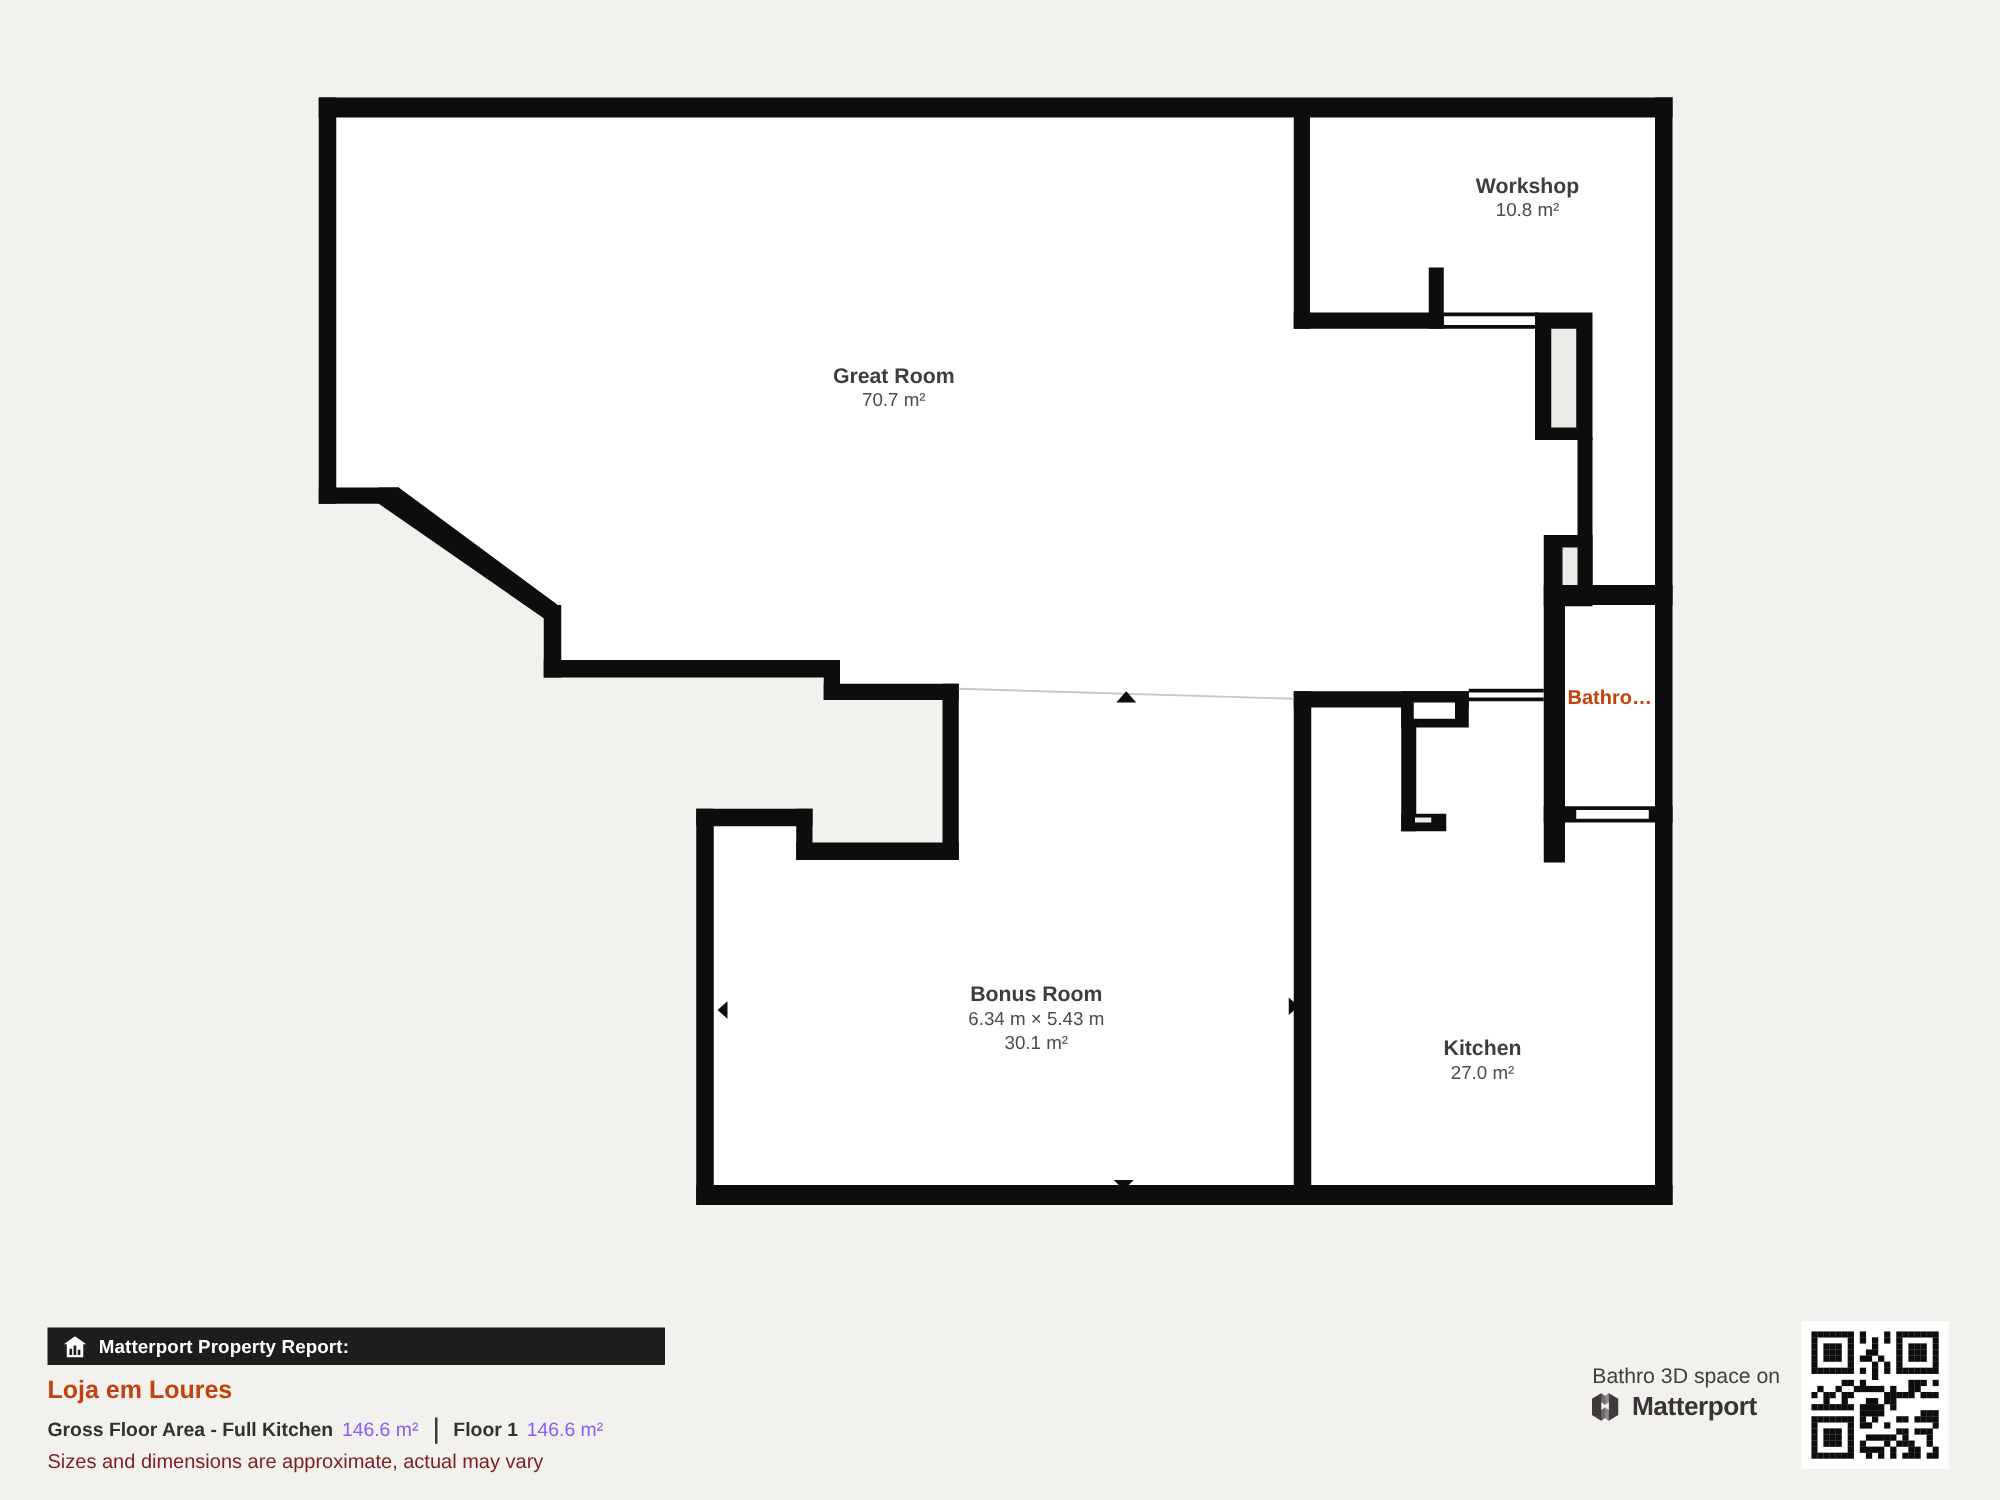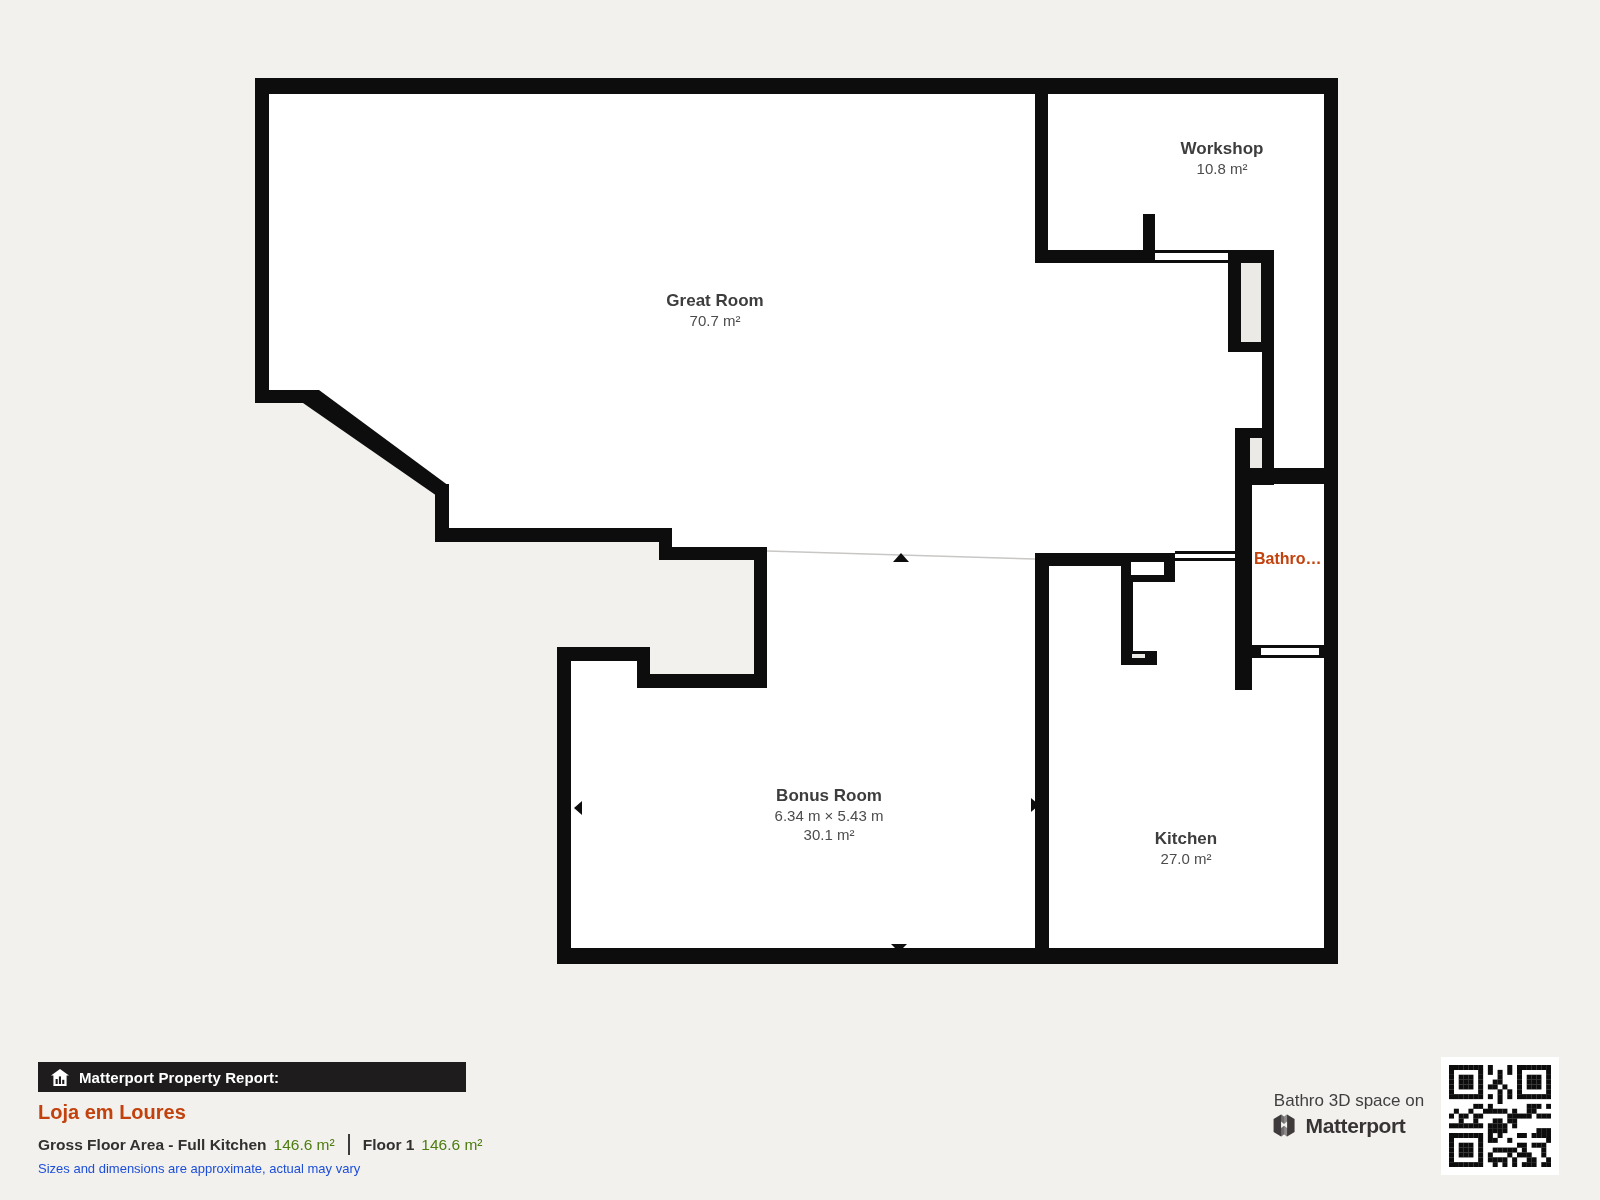--- a/index.html
+++ b/index.html
@@ -10,29 +10,29 @@
   .w { fill:#0d0d0d; }
   .floor { fill:#ffffff; }
   .duct { fill:#eceae7; }
   .gapw { fill:#ffffff; }
 
   .room-label { position:absolute; text-align:center; transform:translateX(-50%); white-space:nowrap; }
   .room-title { font-size:17px; font-weight:bold; color:#3d3d3d; line-height:20px; }
   .room-sub { font-size:15px; color:#4c4c4c; line-height:19px; }
   .bath-label { position:absolute; white-space:nowrap; font-size:16px; font-weight:bold; color:#c2410c; }
 
-  .badge-bar { position:absolute; left:38px; top:1062px; width:428px; height:30px;
+  .badge-bar { position:absolute; left:38px; top:1062px; width:494px; height:30px;
     background:#1e1c1c; display:flex; align-items:center; padding-left:13px; }
   .badge-text { color:#ffffff; font-size:15px; font-weight:bold; margin-left:10px; letter-spacing:0.1px; }
   .property-name { position:absolute; left:38px; top:1101px; font-size:20px; font-weight:bold; color:#c2410c; }
   .summary { position:absolute; left:38px; top:1134px; display:flex; align-items:center; font-size:15.5px; color:#333030; }
   .summary .lbl { font-weight:bold; }
-  .summary .val { font-weight:normal; color:#4d7c0f; margin-left:7px; }
+  .summary .val { font-weight:normal; color:#8b5cf6; margin-left:7px; }
   .summary .divider { width:2px; height:21px; background:#3b3b3b; margin:0 13px; }
-  .disclaimer { position:absolute; left:38px; top:1161px; font-size:13px; color:#1d4ed8;text-align:right; }
+  .disclaimer { position:absolute; left:38px; top:1161px; font-size:16px; color:#7f1d1d;text-align:right; }
 
   .visit-text { position:absolute; left:1349px; top:1091px; transform:translateX(-50%);
     font-size:17px; color:#413e3e; white-space:nowrap; }
   .mp-logo { position:absolute; left:1338px; top:1112px; transform:translateX(-50%);
     display:flex; align-items:center; }
   .mp-wordmark { font-size:21px; font-weight:bold; color:#383435; letter-spacing:-0.4px; margin-left:8px; }
   .qr-card { position:absolute; left:1441px; top:1057px; width:118px; height:118px; background:#ffffff; }
   .qr-card svg { position:absolute; left:8px; top:8px; fill:#0d0d0d; }
 </style>
 </head>

